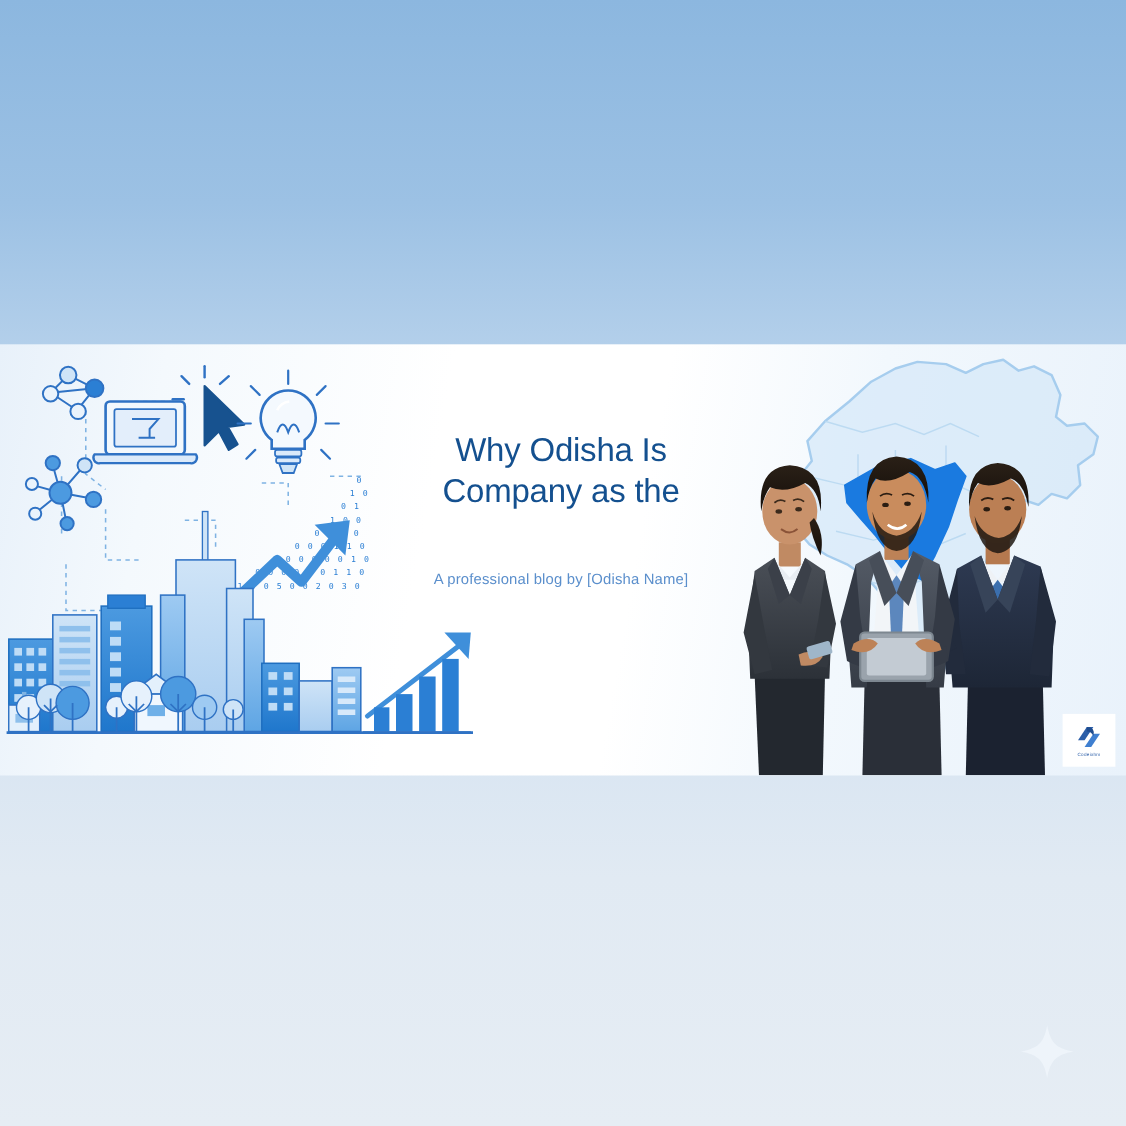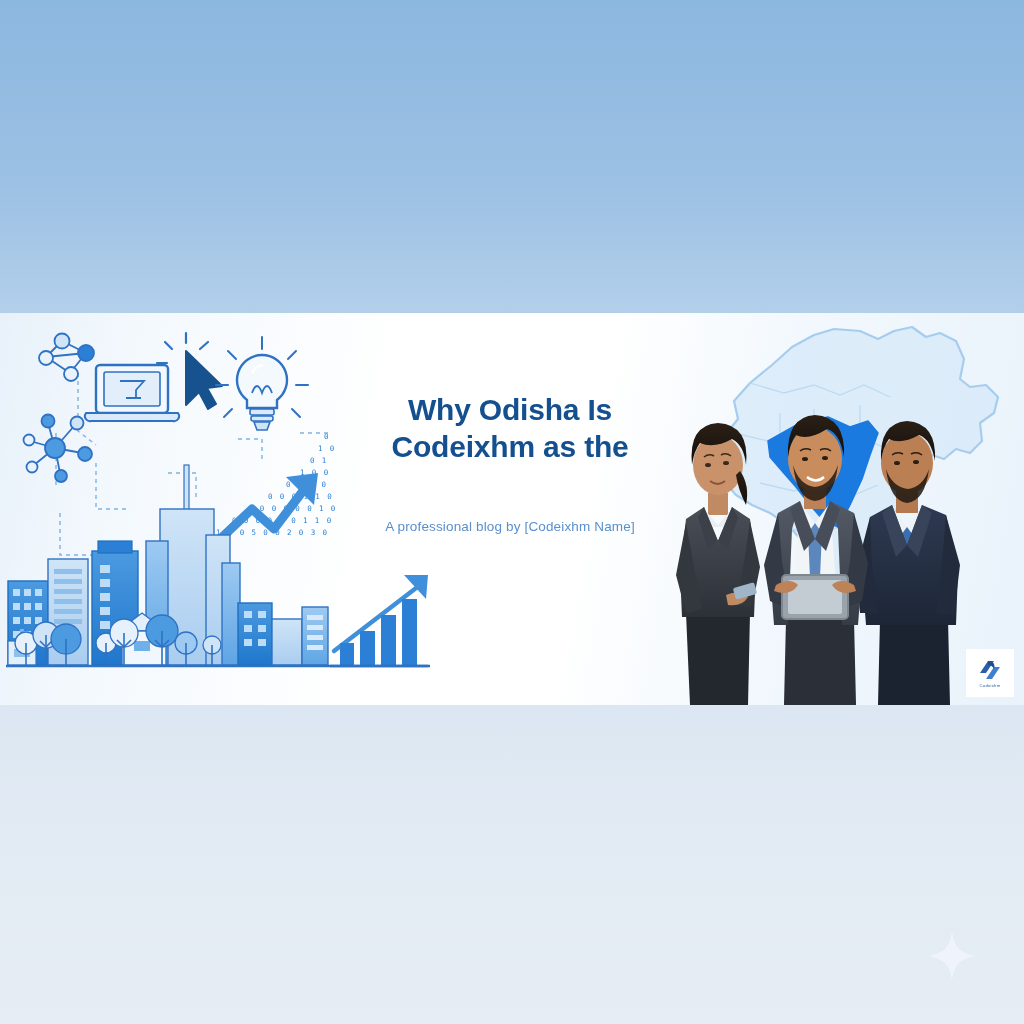--- a/index.html
+++ b/index.html
@@ -25,21 +25,21 @@
 
   
   .illus-left{position:absolute;left:0;top:0;width:440px;height:392px;}
   .illus-left svg{position:absolute;left:0;top:0;width:440px;height:392px;}
 
   
   .headline-block{
     position:absolute;left:355px;top:78px;width:310px;text-align:center;
   }
   .headline{
-    margin:0;color:#14508f;font-weight:bold;font-size:30px;line-height:1.24;
+    margin:0;color:#14508f;font-weight:normal;font-size:30px;line-height:1.24;
     letter-spacing:-0.2px;
   }
   .subhead{
     margin:16px 0 0 0;color:#5b8fcc;font-size:13.5px;font-weight:400;letter-spacing:0.15px;
   }
 
   
   .illus-right{position:absolute;right:0;top:0;width:360px;height:392px;overflow:hidden;}
   .illus-right svg.mapsvg{position:absolute;left:0;top:0;width:360px;height:392px;}
   .illus-right svg.peoplesvg{position:absolute;left:0;top:0;width:360px;height:392px;}
@@ -266,24 +266,24 @@
         </g>
       </g>
 
       <line x1="6" y1="353" x2="430" y2="353" stroke="#2f72c4" stroke-width="2.6"></line>
     </svg>
   </div>
 
   <div class="headline-block">
     <h1 class="headline">
       <span>Why Odisha Is</span><br>
-      <span>Codeixhm as the</span><br>
+      <span>Company as the</span><br>
       <br>
     </h1>
-    <p class="subhead">A professional blog by [Codeixhm Name]</p>
+    <p class="subhead">A professional blog by [Odisha Name]</p>
   </div>
 
   <div class="illus-right">
 
     <svg class="mapsvg" viewBox="0 0 360 392" xmlns="http://www.w3.org/2000/svg">
       <g>
         <path d="M60 168 L52 150 L58 126 L74 106 L70 88 L86 70 L108 52 L128 34 L150 22 L170 16
                  L196 18 L214 26 L230 18 L248 14 L262 24 L276 20 L292 28 L300 46 L296 66
                  L306 74 L322 72 L334 84 L330 100 L316 110 L318 128 L306 140 L292 136
                  L280 146 L268 142 L256 152 L248 170 L236 186 L230 206 L222 228 L214 252

